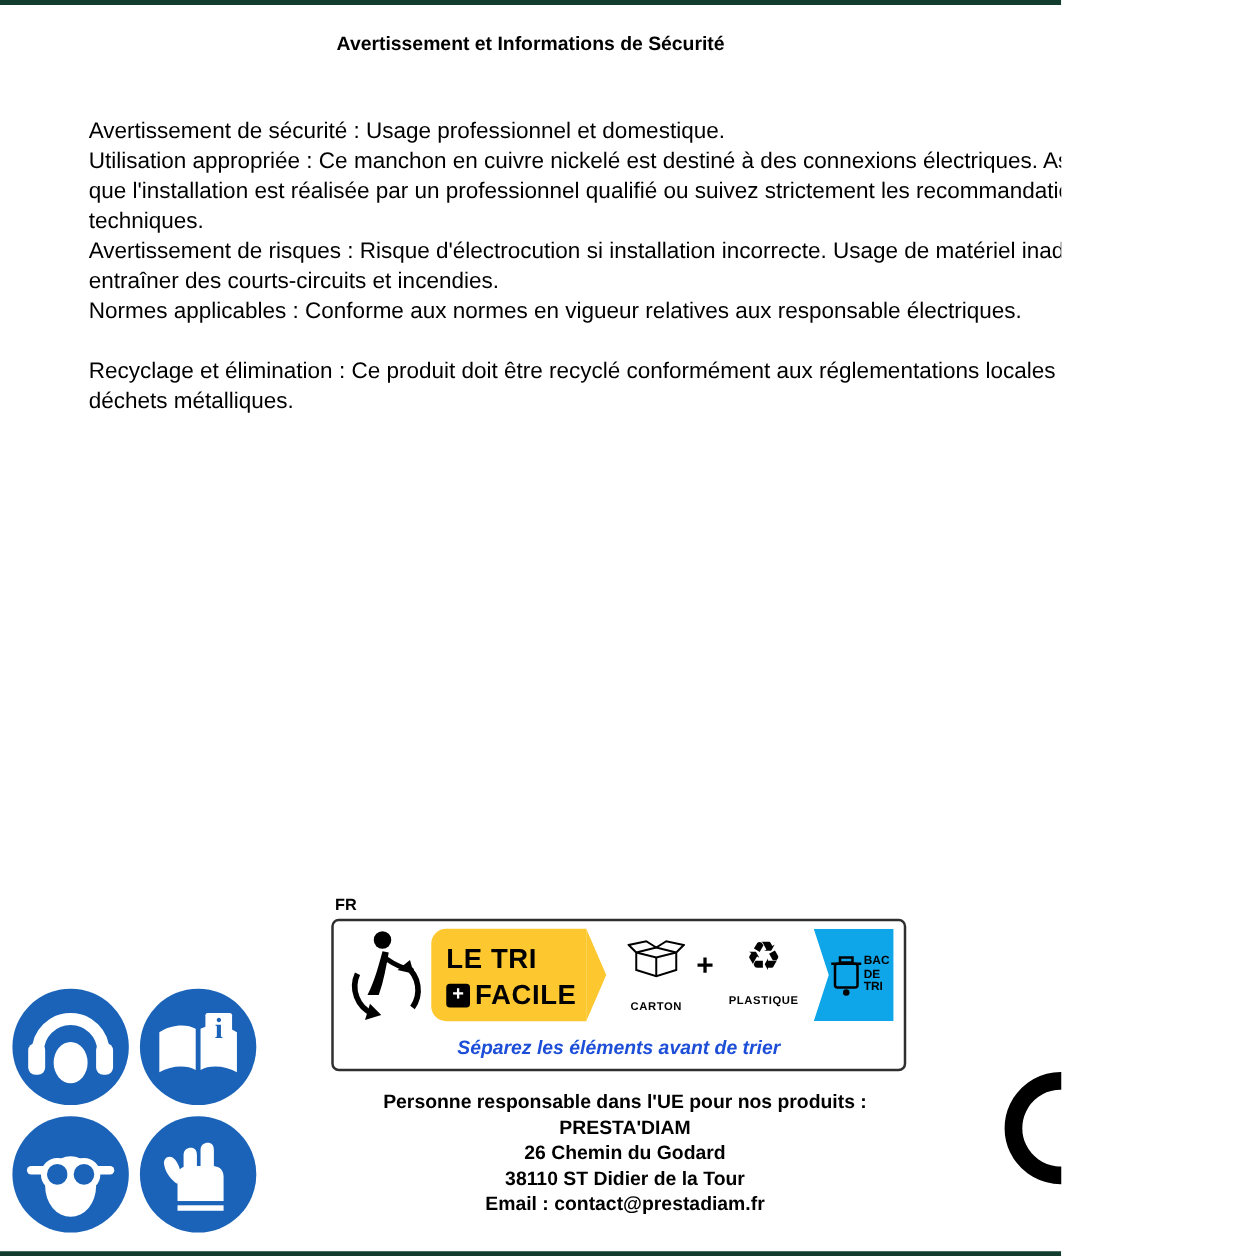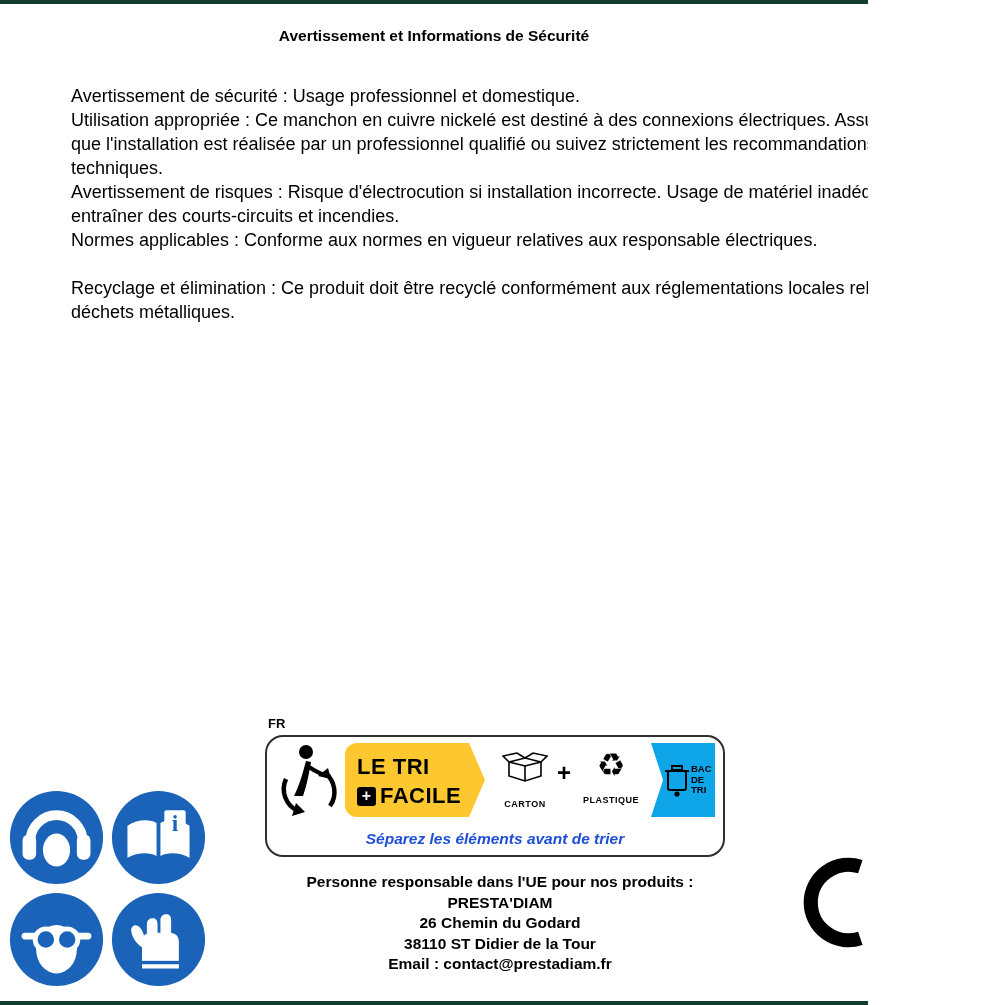--- a/index.html
+++ b/index.html
@@ -1,34 +1,34 @@
 <!DOCTYPE html>
 <html><head>
 <meta charset="utf-8">
 <style>
   html,body{margin:0;padding:0;background:#fff;}
   #canvas{
     position:relative;width:849px;height:1005px;background:#fff;overflow:hidden;
-    font-family:"Liberation Sans", sans-serif;color:#000;padding-left:19px;
+    font-family:"Liberation Sans", sans-serif;color:#000;
   }
   .frame-bar{position:absolute;left:0;right:0;height:4px;background:#113c2e;}
   .frame-top{top:0;}
   .frame-bottom{bottom:0;}
 
   .doc-title{position:absolute;top:27px;left:0;right:0;text-align:center;
     font-size:15.5px;font-weight:bold;}
 
-  .body-text{position:absolute;left:71px;top:84px;width:882px;font-size:18px;line-height:24px;}
+  .body-text{position:absolute;left:71px;top:92px;width:882px;font-size:18px;line-height:24px;}
   .body-text p{margin:0;}
   .body-text p.recycle-par{margin-top:24px;}
 
   
   .fr-code{position:absolute;left:268px;top:716px;font-size:13px;font-weight:bold;}
   .tri-box{position:absolute;left:265px;top:735px;width:456px;height:118px;
-    border:2px solid #2f2f2f;border-radius:18px;background:#fff;}
+    border:2px solid #2f2f2f;border-radius:6px;background:#fff;}
   .triman{position:absolute;left:10px;top:6px;}
   .band{position:absolute;left:78px;top:6px;width:124px;height:74px;background:#FDC82F;
     border-radius:12px 0 0 12px;padding-left:12px;box-sizing:border-box;}
   .band-tip{position:absolute;left:202px;top:6px;width:0;height:0;
     border-top:37px solid transparent;border-bottom:37px solid transparent;
     border-left:16px solid #FDC82F;}
   .band-line1{font-size:22px;font-weight:bold;margin-top:11px;letter-spacing:.5px;}
   .band-line2{display:flex;align-items:center;margin-top:3px;}
   .plusbox{display:inline-flex;align-items:center;justify-content:center;width:19px;height:19px;
     background:#000;color:#fff;font-size:16px;font-weight:bold;border-radius:3px;margin-right:4px;}

